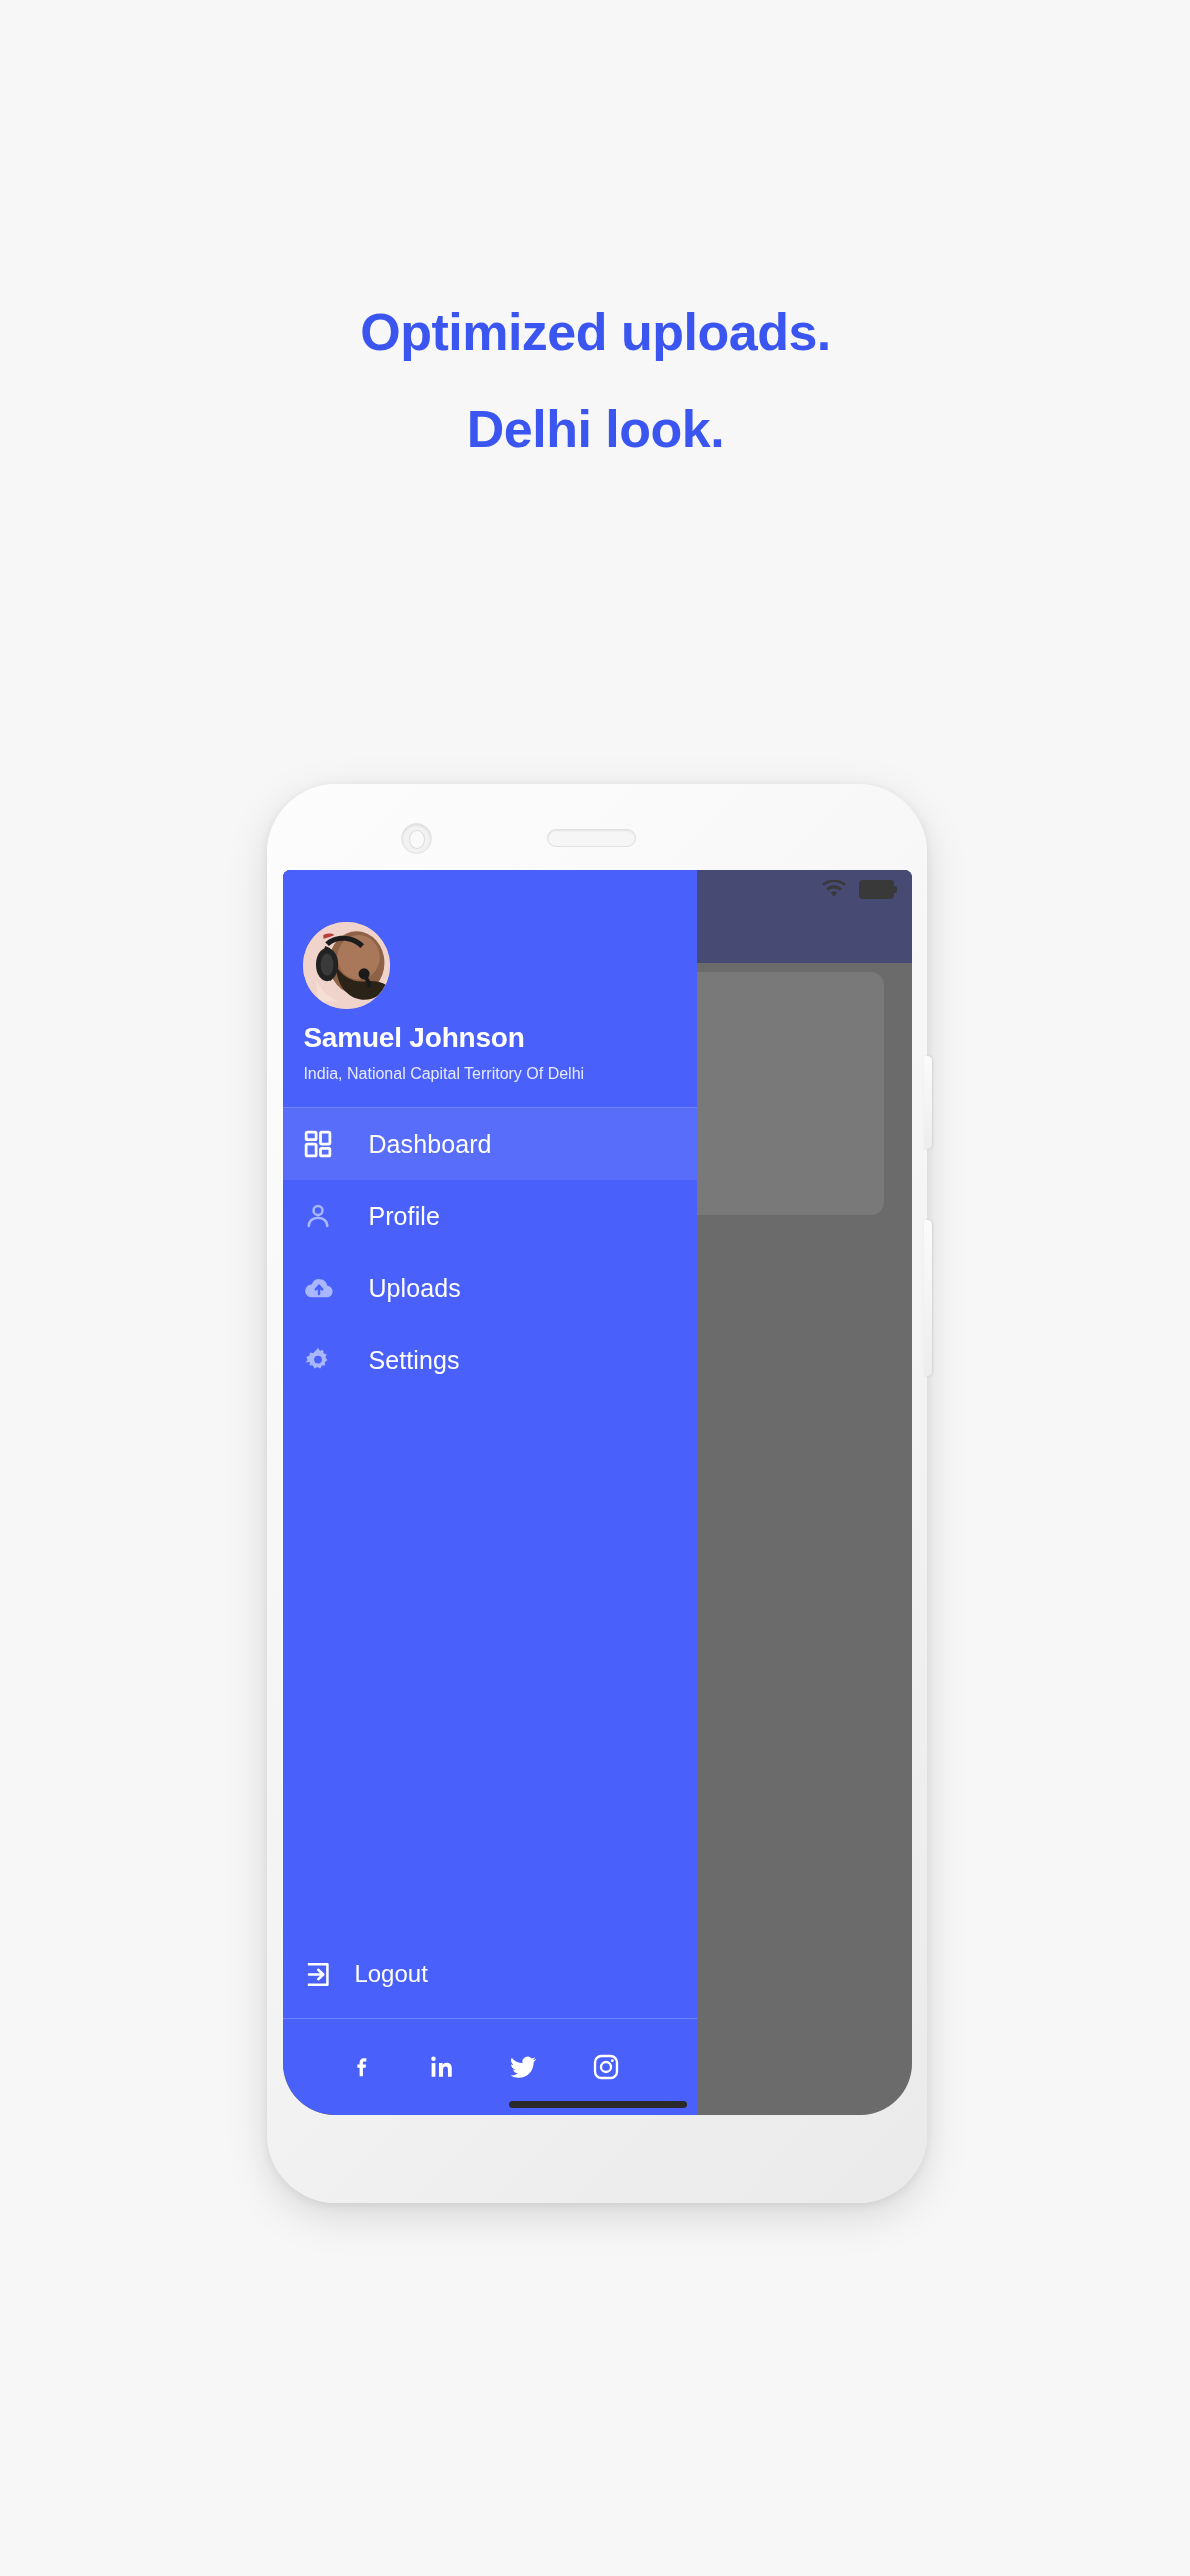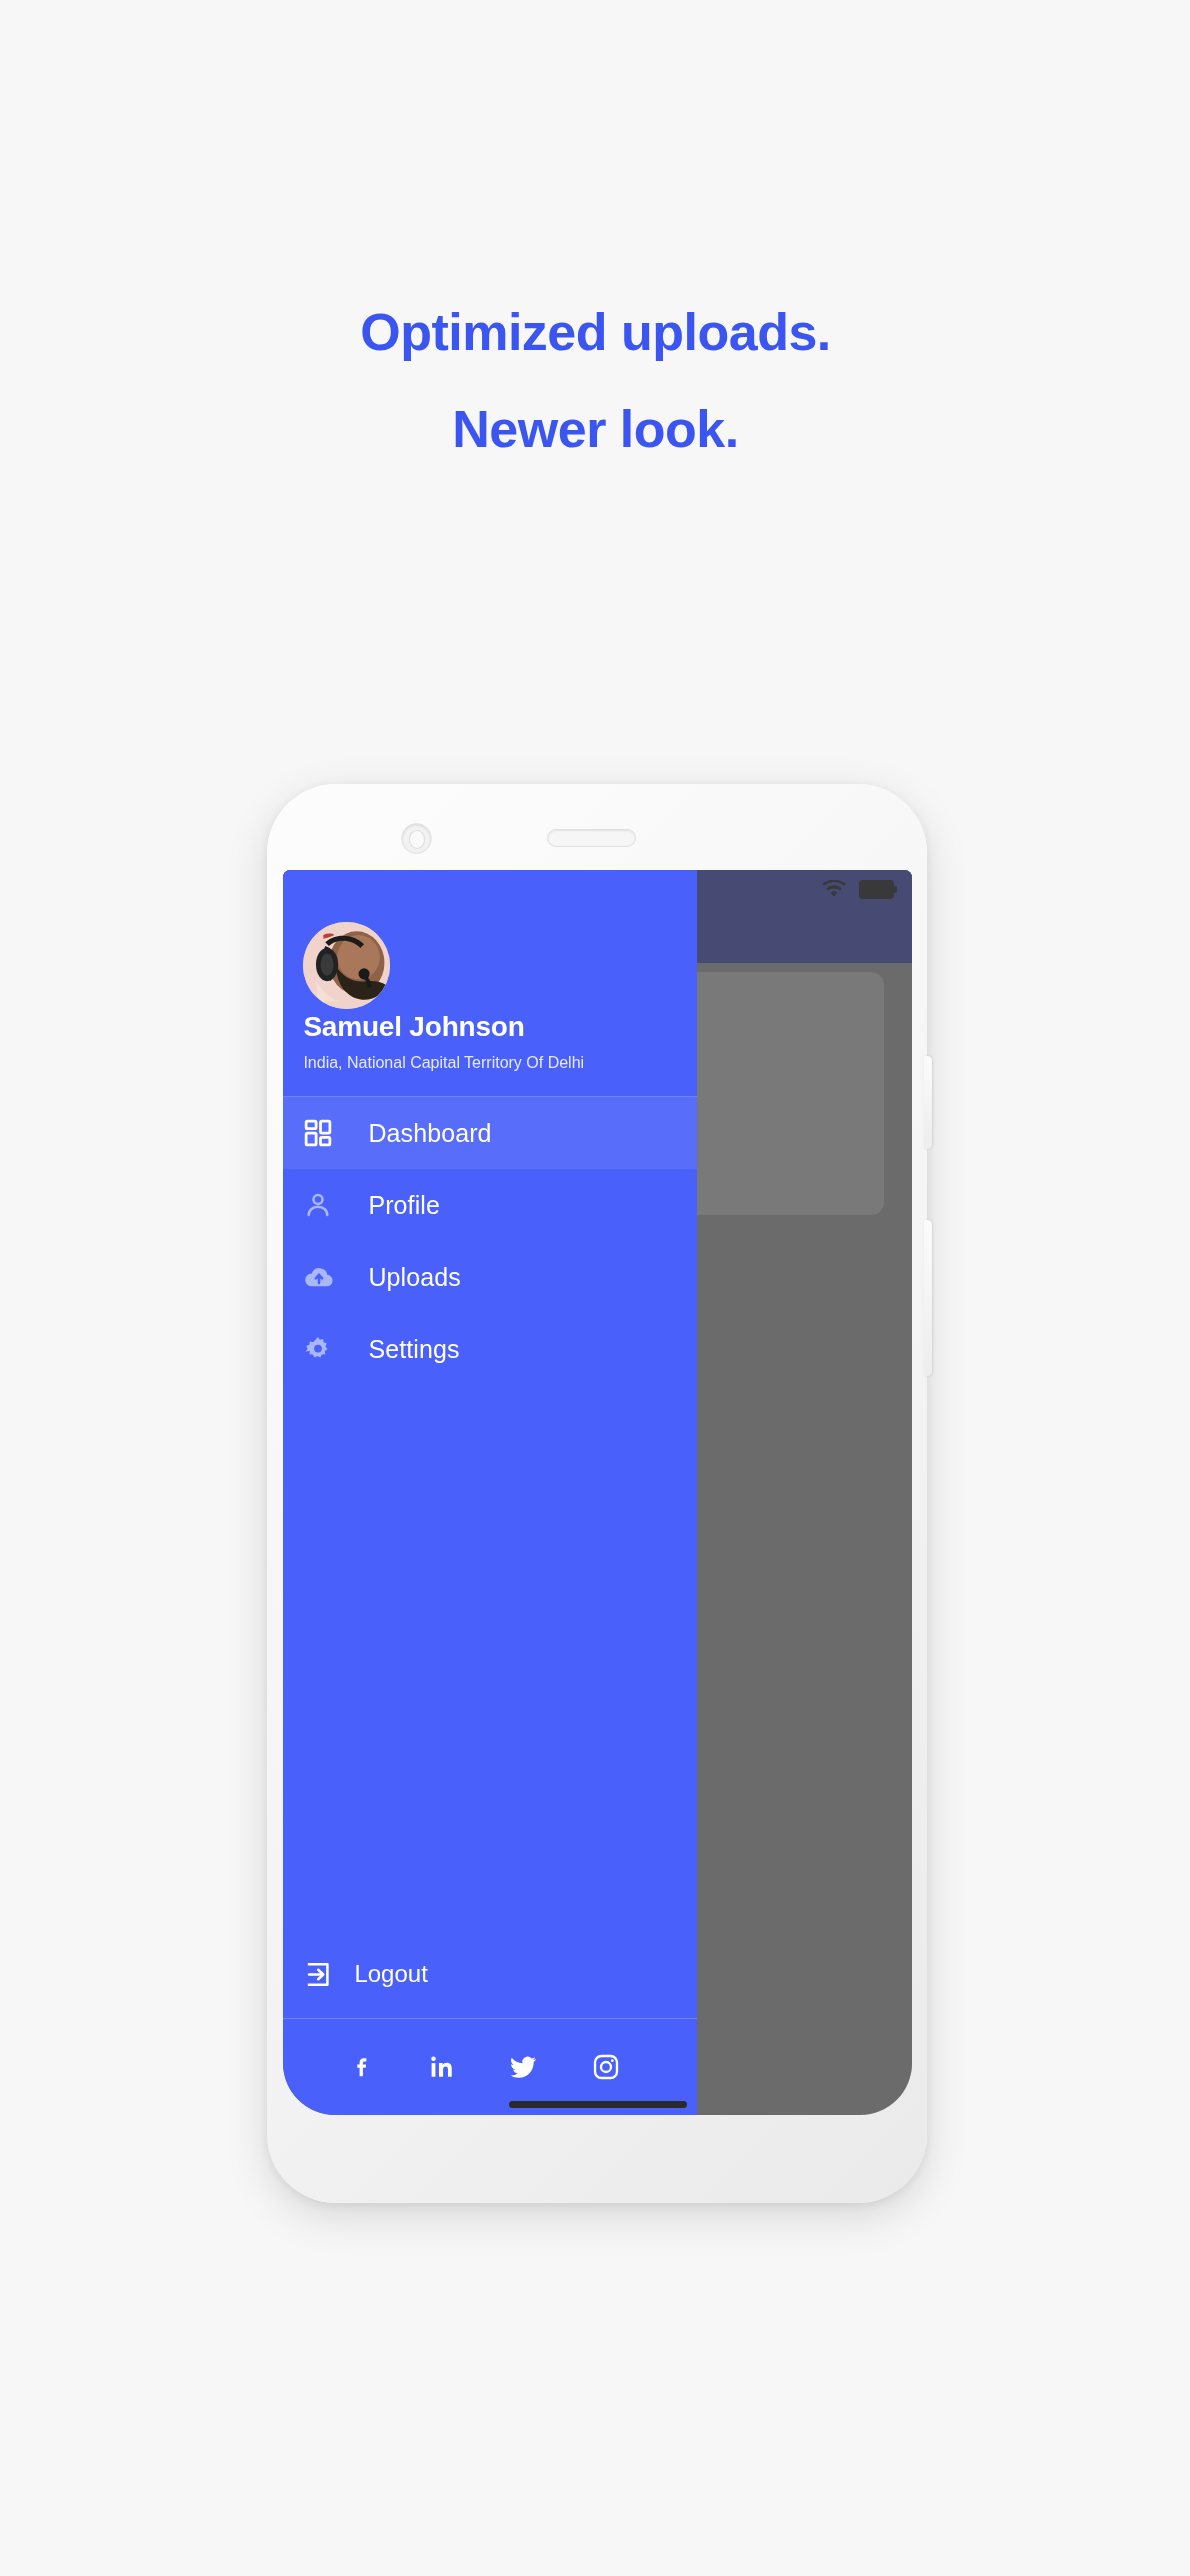--- a/index.html
+++ b/index.html
@@ -121,21 +121,21 @@
     padding: 52px 0 24px 20.4px;
     border-bottom: 1.9px solid rgba(255,255,255,0.22);
   }
   .avatar {
     width: 87px; height: 87px; border-radius: 50%;
     overflow: hidden; background: #eccfc8;
     position: relative;
   }
   .avatar svg { display: block; width: 87px; height: 87px; }
   .profile-name {
-    margin-top: 2px;
+    margin-top: 13px;
     color: #ffffff; font-size: 28px; font-weight: 700;
     letter-spacing: -0.2px;
   }
   .profile-location {
     margin-top: 11px;
     color: #e6eaff; font-size: 16px; font-weight: 400;
   }
 
   .drawer-nav { padding-top: 0; }
   .nav-item {
@@ -182,21 +182,21 @@
     z-index: 6;
   }
 </style>
 </head>
 <body>
 
 <div class="page">
 
   <div class="headline">
     <span class="headline-line">Optimized uploads.</span>
-    <span class="headline-line second">Newer look.</span>
+    <span class="headline-line second">Delhi look.</span>
   </div>
 
   <div class="phone-frame">
 
     <div class="phone-bezel-top">
       <div class="front-camera"></div>
       <div class="earpiece"></div>
     </div>
 
     <div class="side-button power"></div>

